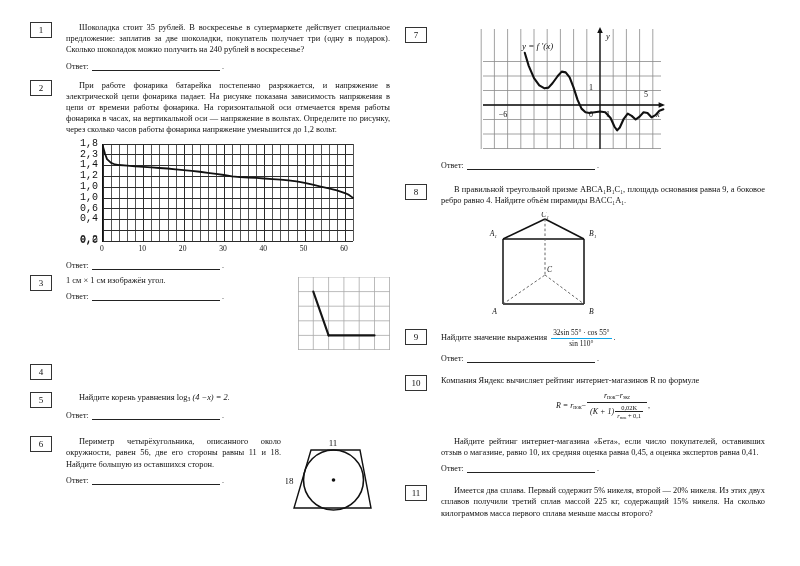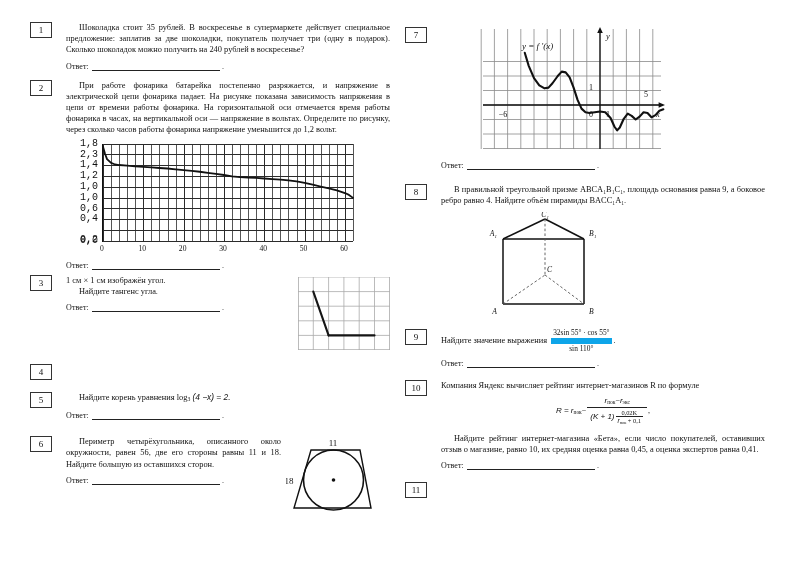--- a/index.html
+++ b/index.html
@@ -74,34 +74,34 @@
     display: inline-block;
     width: 128px;
     border-bottom: 1.1px solid #222;
     height: 6px;
     margin: 0 2px 0 3px;
     vertical-align: bottom;
   }
   .answer-tight { margin-top: 3px; }
 
   
-  .math { font-family: Liberation Sans, sans-serif; font-style: italic; }
+  .math { font-family: Liberation Serif, serif; font-style: italic; }
   .up   { font-style: normal; }
   sub   { font-size: 68%; vertical-align: -0.25em; font-style: normal;}
 
   
   .frac {
     display: inline-block;
     vertical-align: middle;
     text-align: center;
     font-size: 7.4px;
     line-height: 1.12;
     margin: 0 2px;
   }
-  .frac .num { display: block; border-bottom: 6px solid #0ea5e9; padding: 0 2px 0.5px; }
+  .frac .num { display: block; border-bottom: 1px solid #0ea5e9; padding: 0 2px 0.5px; }
   .frac .den { display: block; padding: 0.5px 2px 0; }
 
   
   .chart2 {
     position: relative;
     margin-left: 46px;
     margin-top: 4px;
     width: 285px;
     height: 118px;
   }
@@ -286,21 +286,20 @@
 
       <div class="answer answer-tight">
         <span class="lead">Ответ:</span><span class="rule"></span>.
       </div>
     </div>
 
     <div class="task" style="min-height:80px;">
       <div class="task-num">3</div>
       <div class="task-body" style="width:210px;">
         <p class="noind">1 см × 1 см изображён угол.</p>
-        <p>Найдите  тангенс  угла.</p>
       </div>
       <div class="answer">
         <span class="lead">Ответ:</span><span class="rule"></span>.
       </div>
 
       <div class="fig3">
         <svg width="92" height="73" viewBox="0 0 92 73">
           <g stroke="#a9a9a9" stroke-width="0.8">
             <line x1="0" y1="0" x2="92" y2="0"></line>
             <line x1="0" y1="14.6" x2="92" y2="14.6"></line>
@@ -456,25 +455,28 @@
 
     <div class="task" style="margin-top:12px;">
       <div class="task-num">10</div>
       <div class="task-body">
         <p class="noind">Компания Яндекс вычисляет рейтинг интернет-магазинов R по формуле</p>
 
         <div class="display-formula">
           <span class="math">R = r</span><sub>пок</sub><span>−</span><span class="bigfrac"><span class="num"><span class="math">r</span><sub>пок</sub><span>−</span><span class="math">r</span><sub>экс</sub></span><span class="den"><span class="math">(K + 1)</span><span class="smallfrac"><span class="num">0,02K</span><span class="den"><span class="math">r</span><sub>пок</sub><span> + 0,1</span></span></span></span></span><span>,</span>
         </div>
 
-        <p style="margin-top:7px;">Найдите рейтинг интернет-магазина «Бета», если число покупателей, оставивших отзыв о магазине, равно 10, их средняя оценка равна 0,45, а оценка экспертов равна 0,41.</p>
+        <p style="margin-top:15px;">Найдите рейтинг интернет-магазина «Бета», если число покупателей, оставивших отзыв о магазине, равно 10, их средняя оценка равна 0,45, а оценка экспертов равна 0,41.</p>
       </div>
       <div class="answer">
         <span class="lead">Ответ:</span><span class="rule"></span>.
       </div>
     </div>
 
     <div class="task" style="margin-top:12px;">
       <div class="task-num">11</div>
+      <div class="task-body">
+        <p>Имеется два сплава. Первый содержит 5% никеля, второй — 20% никеля. Из этих двух сплавов получили третий сплав массой 225 кг, содержащий 15% никеля. На сколько килограммов масса первого сплава меньше массы второго?</p>
+      </div>
     </div>
 
   </div>
 </div>
 
 </body></html>

